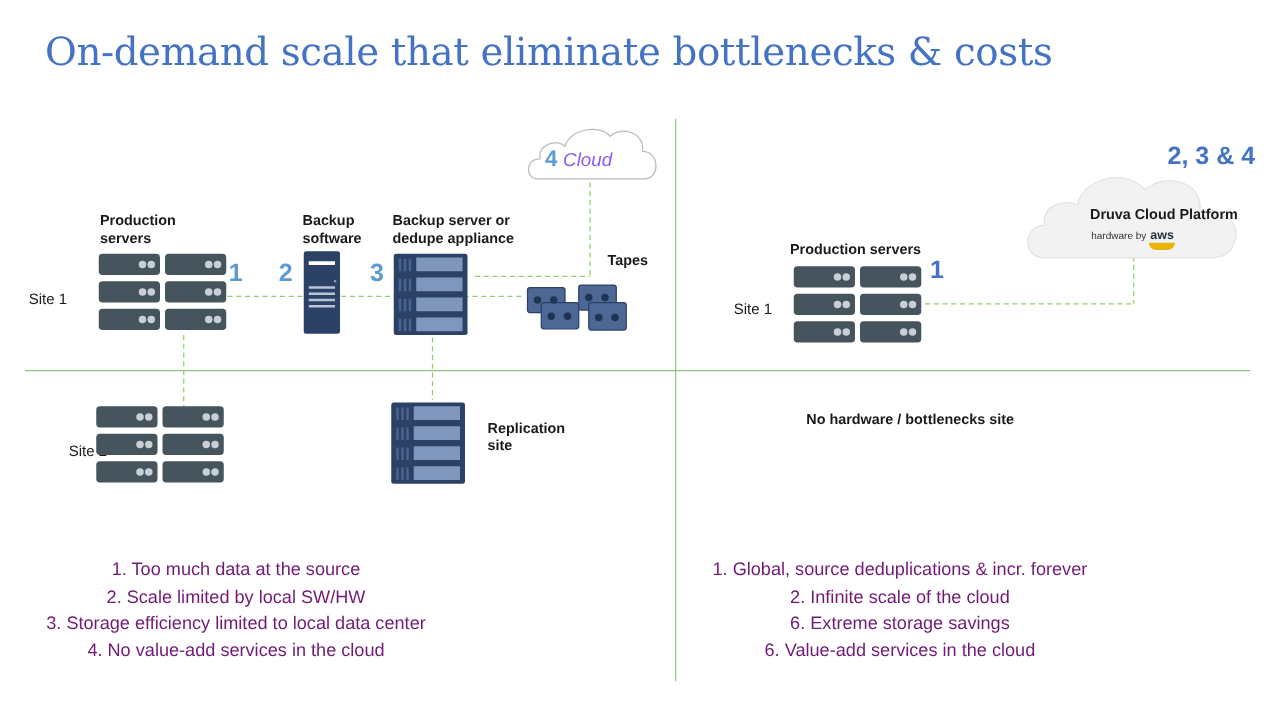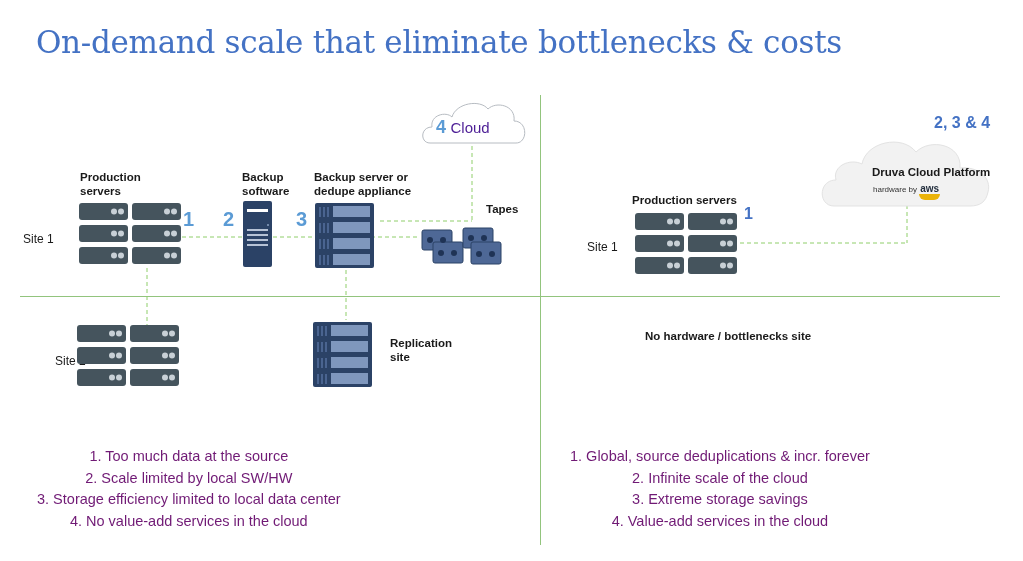--- a/index.html
+++ b/index.html
@@ -4,26 +4,26 @@
 <style>
   html, body { margin:0; padding:0; background:#ffffff; }
   body { width:1023px; height:561px; position:relative; overflow:hidden;
          font-family:"Liberation Sans", sans-serif; color:#1a1a1a; }
   .abs { position:absolute; }
   .title { left:36px; top:24px; font-family:"DejaVu Serif", serif; font-size:31px;
            color:#4472c4; white-space:nowrap; letter-spacing:-0.3px; }
   .lbl { font-size:11.5px; color:#1a1a1a; font-weight:bold; line-height:14px; white-space:nowrap; }
   .site { font-size:12px; color:#1a1a1a; white-space:nowrap; }
   .num { font-size:20px; font-weight:bold; color:#5b9bd5; }
-  .num-dark { font-size:16px; font-weight:bold; color:#4472c4; white-space:nowrap; }
+  .num-dark { font-size:20px; font-weight:bold; color:#4472c4; white-space:nowrap; }
   .list { font-size:14.5px; color:#701a75; line-height:21.5px; margin:0; padding:0; list-style:none;text-align:center; }
   .list li { white-space:nowrap; }
   .hline { background:#92c47d; height:1px; }
   .vline { background:#92c47d; width:1px; }
-  .cloud-text { font-size:15px; color:#4c1d95; }
+  .cloud-text { font-size:15px; color:#8b5cf6;font-style:italic; }
   svg { overflow:visible; }
 </style>
 </head>
 <body>
 
 <div class="abs title">On-demand scale that eliminate bottlenecks &amp; costs</div>
 
 <div class="abs vline" style="left:540px; top:95px; height:450px;"></div>
 <div class="abs hline" style="left:20px; top:296px; width:980px;"></div>
 
@@ -245,15 +245,15 @@
       <circle cx="88" cy="52.5" r="3"></circle>
       <circle cx="95" cy="52.5" r="3"></circle>
   </g>
 </svg>
 
 <div class="abs lbl" style="left:645px; top:329px;">No hardware / bottlenecks site</div>
 
 <ul class="abs list" style="left:570px; top:446px;">
   <li>1. Global, source deduplications &amp; incr. forever</li>
   <li>2. Infinite scale of the cloud</li>
-  <li>3. Extreme storage savings</li>
-  <li>4. Value-add services in the cloud</li>
+  <li>6. Extreme storage savings</li>
+  <li>6. Value-add services in the cloud</li>
 </ul>
 
 </body></html>

